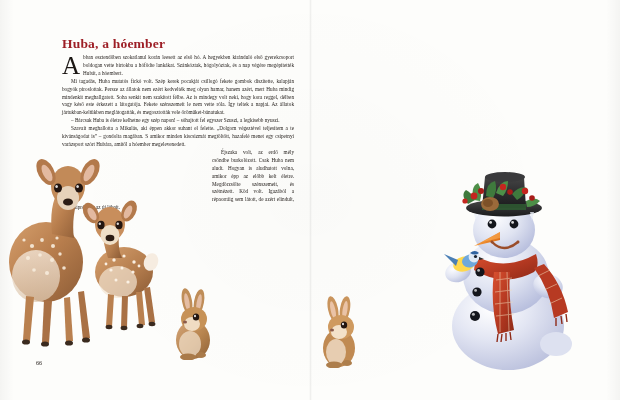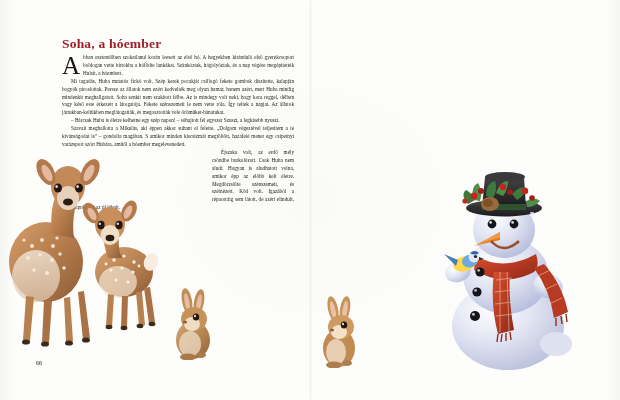--- a/index.html
+++ b/index.html
@@ -54,21 +54,21 @@
 </style>
 </head>
 <body>
 
 <div class="spread">
   <div class="paper"></div>
   <div class="gutter"></div>
 
   <div class="page page-left">
 
-    <div class="title" style="color: rgb(157, 31, 38);">Soha, a hóember</div>
+    <div class="title" style="color: rgb(157, 31, 38);">Huba, a hóember</div>
 
     <div class="col body-left">
       <p class="noind">
         <span class="dropcap">A</span><span>bban esztendőben szokatlanul korán leesett az első hó. A hegyekben kiránduló első gyerekcsoport boldogan vette birtokba a hófödte lankákat. Szánkóztak, hógolyóztak, és a nap végére megépítették Hubát, a hóembert.</span>
       </p>
       <p><span>Mi tagadás, Huba mutatós fickó volt. Szép kerek pocakját csillogó fekete gombok díszítette, kalapján bogyók piroslottak. Persze az állatok nem ezért kedvelték meg olyan hamar, hanem azért, mert Huba mindig mindenkit meghallgatott. Soha senkit nem szakított félbe. Az is mindegy volt neki, hogy kora reggel, délben vagy késő este érkezett a látogatója. Fekete szénszemeit le nem vette róla. Így teltek a napjai. Az állatok jártukban-keltükben meglátogatták, és megosztották vele örömüket-bánatukat.</span></p>
       <p><span>– Bárcsak Huba is életre kelhetne egy szép napon! – sóhajtott fel egyszer Szuszi, a legkisebb nyuszi.</span></p>
       <p><span>Szavait meghallotta a Mikulás, aki éppen akkor suhant el felette. „Dolgom végeztével teljesítem a te kívánságodat is” – gondolta magában. S amikor minden kiscsizmát megtöltött, hazafelé menet egy csipetnyi varázsport szórt Hubára, amitől a hóember megelevenedett.</span></p>
       <p>
         <span class="wrap-deer2"></span><span>Éjszaka volt, az erdő mély csöndbe burkolózott. Csak Huba nem aludt. Hogyan is aludhatott volna, amikor épp az előbb kelt életre. Megdörzsölte szénszemeit, és szétnézett. Köd volt. Igazából a répaorráig sem látott, de azért elindult, hogy kipróbálja az új lábait.</span>

